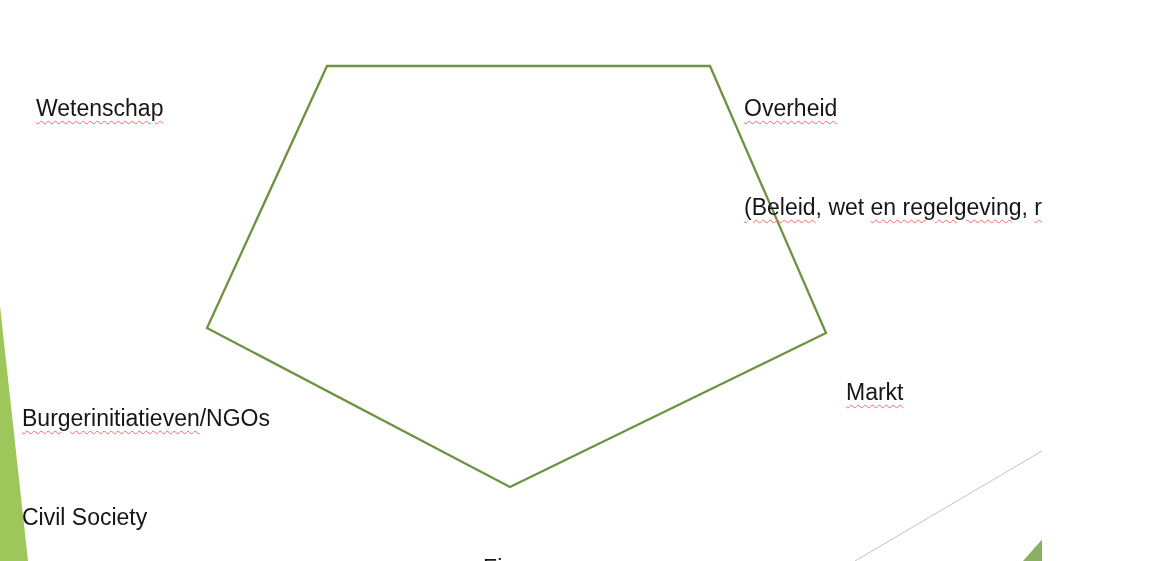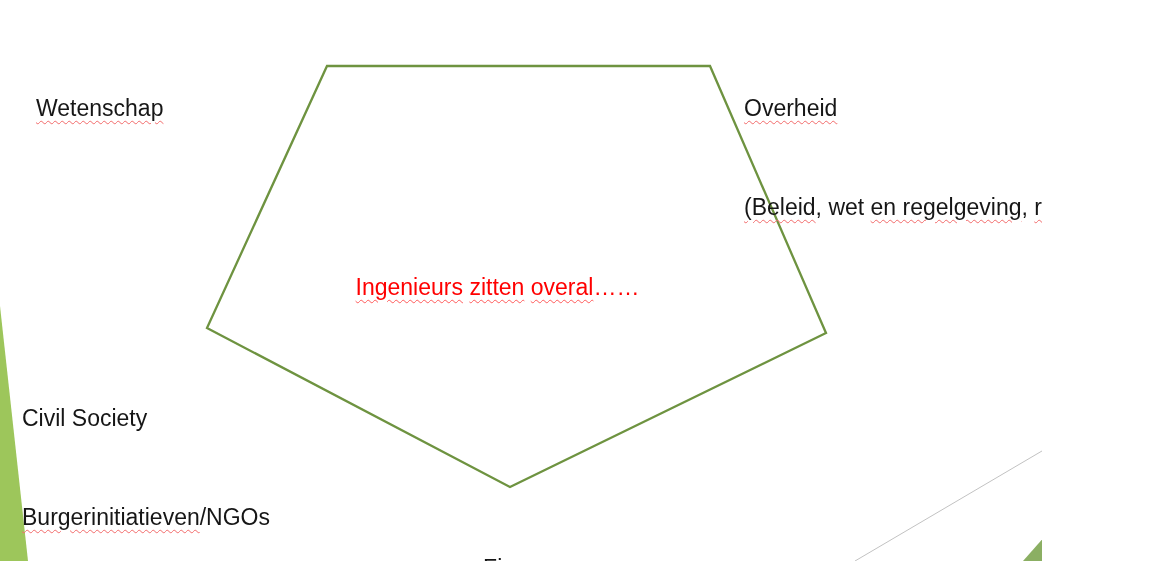--- a/index.html
+++ b/index.html
@@ -64,30 +64,28 @@
 
   <div class="label label-wetenschap">
     <div class="line"><span class="wavy">Wetenschap</span></div>
   </div>
 
   <div class="label label-overheid">
     <div class="line"><span class="wavy">Overheid</span></div>
     <div class="line"><span class="wavy">(Beleid</span><span>, wet </span><span class="wavy">en regelgeving</span><span>, </span><span class="wavy">recht</span><span>)</span></div>
   </div>
 
-  <div class="center-note" style="color: rgb(255, 0, 0);">
-    <span class="wavy">Ingenieurs</span><span> </span><span class="wavy">zitten</span><span> </span><span class="wavy">overal</span><span>……</span>
-  </div>
 
   <div class="label label-markt">
+    <div class="line"><span class="wavy">Markt</span></div>
   </div>
 
   <div class="label label-civil">
+    <div class="line"><span class="wavy">Burgerinitiatieven</span><span>/NGOs</span></div>
     <div class="line"><span>Civil Society</span></div>
-    <div class="line"><span class="wavy">Burgerinitiatieven</span><span>/NGOs</span></div>
   </div>
 
   <div class="label label-finance">
     <div class="line"><span>Finance</span></div>
     
   </div>
 
 </div>
 
 </body></html>

